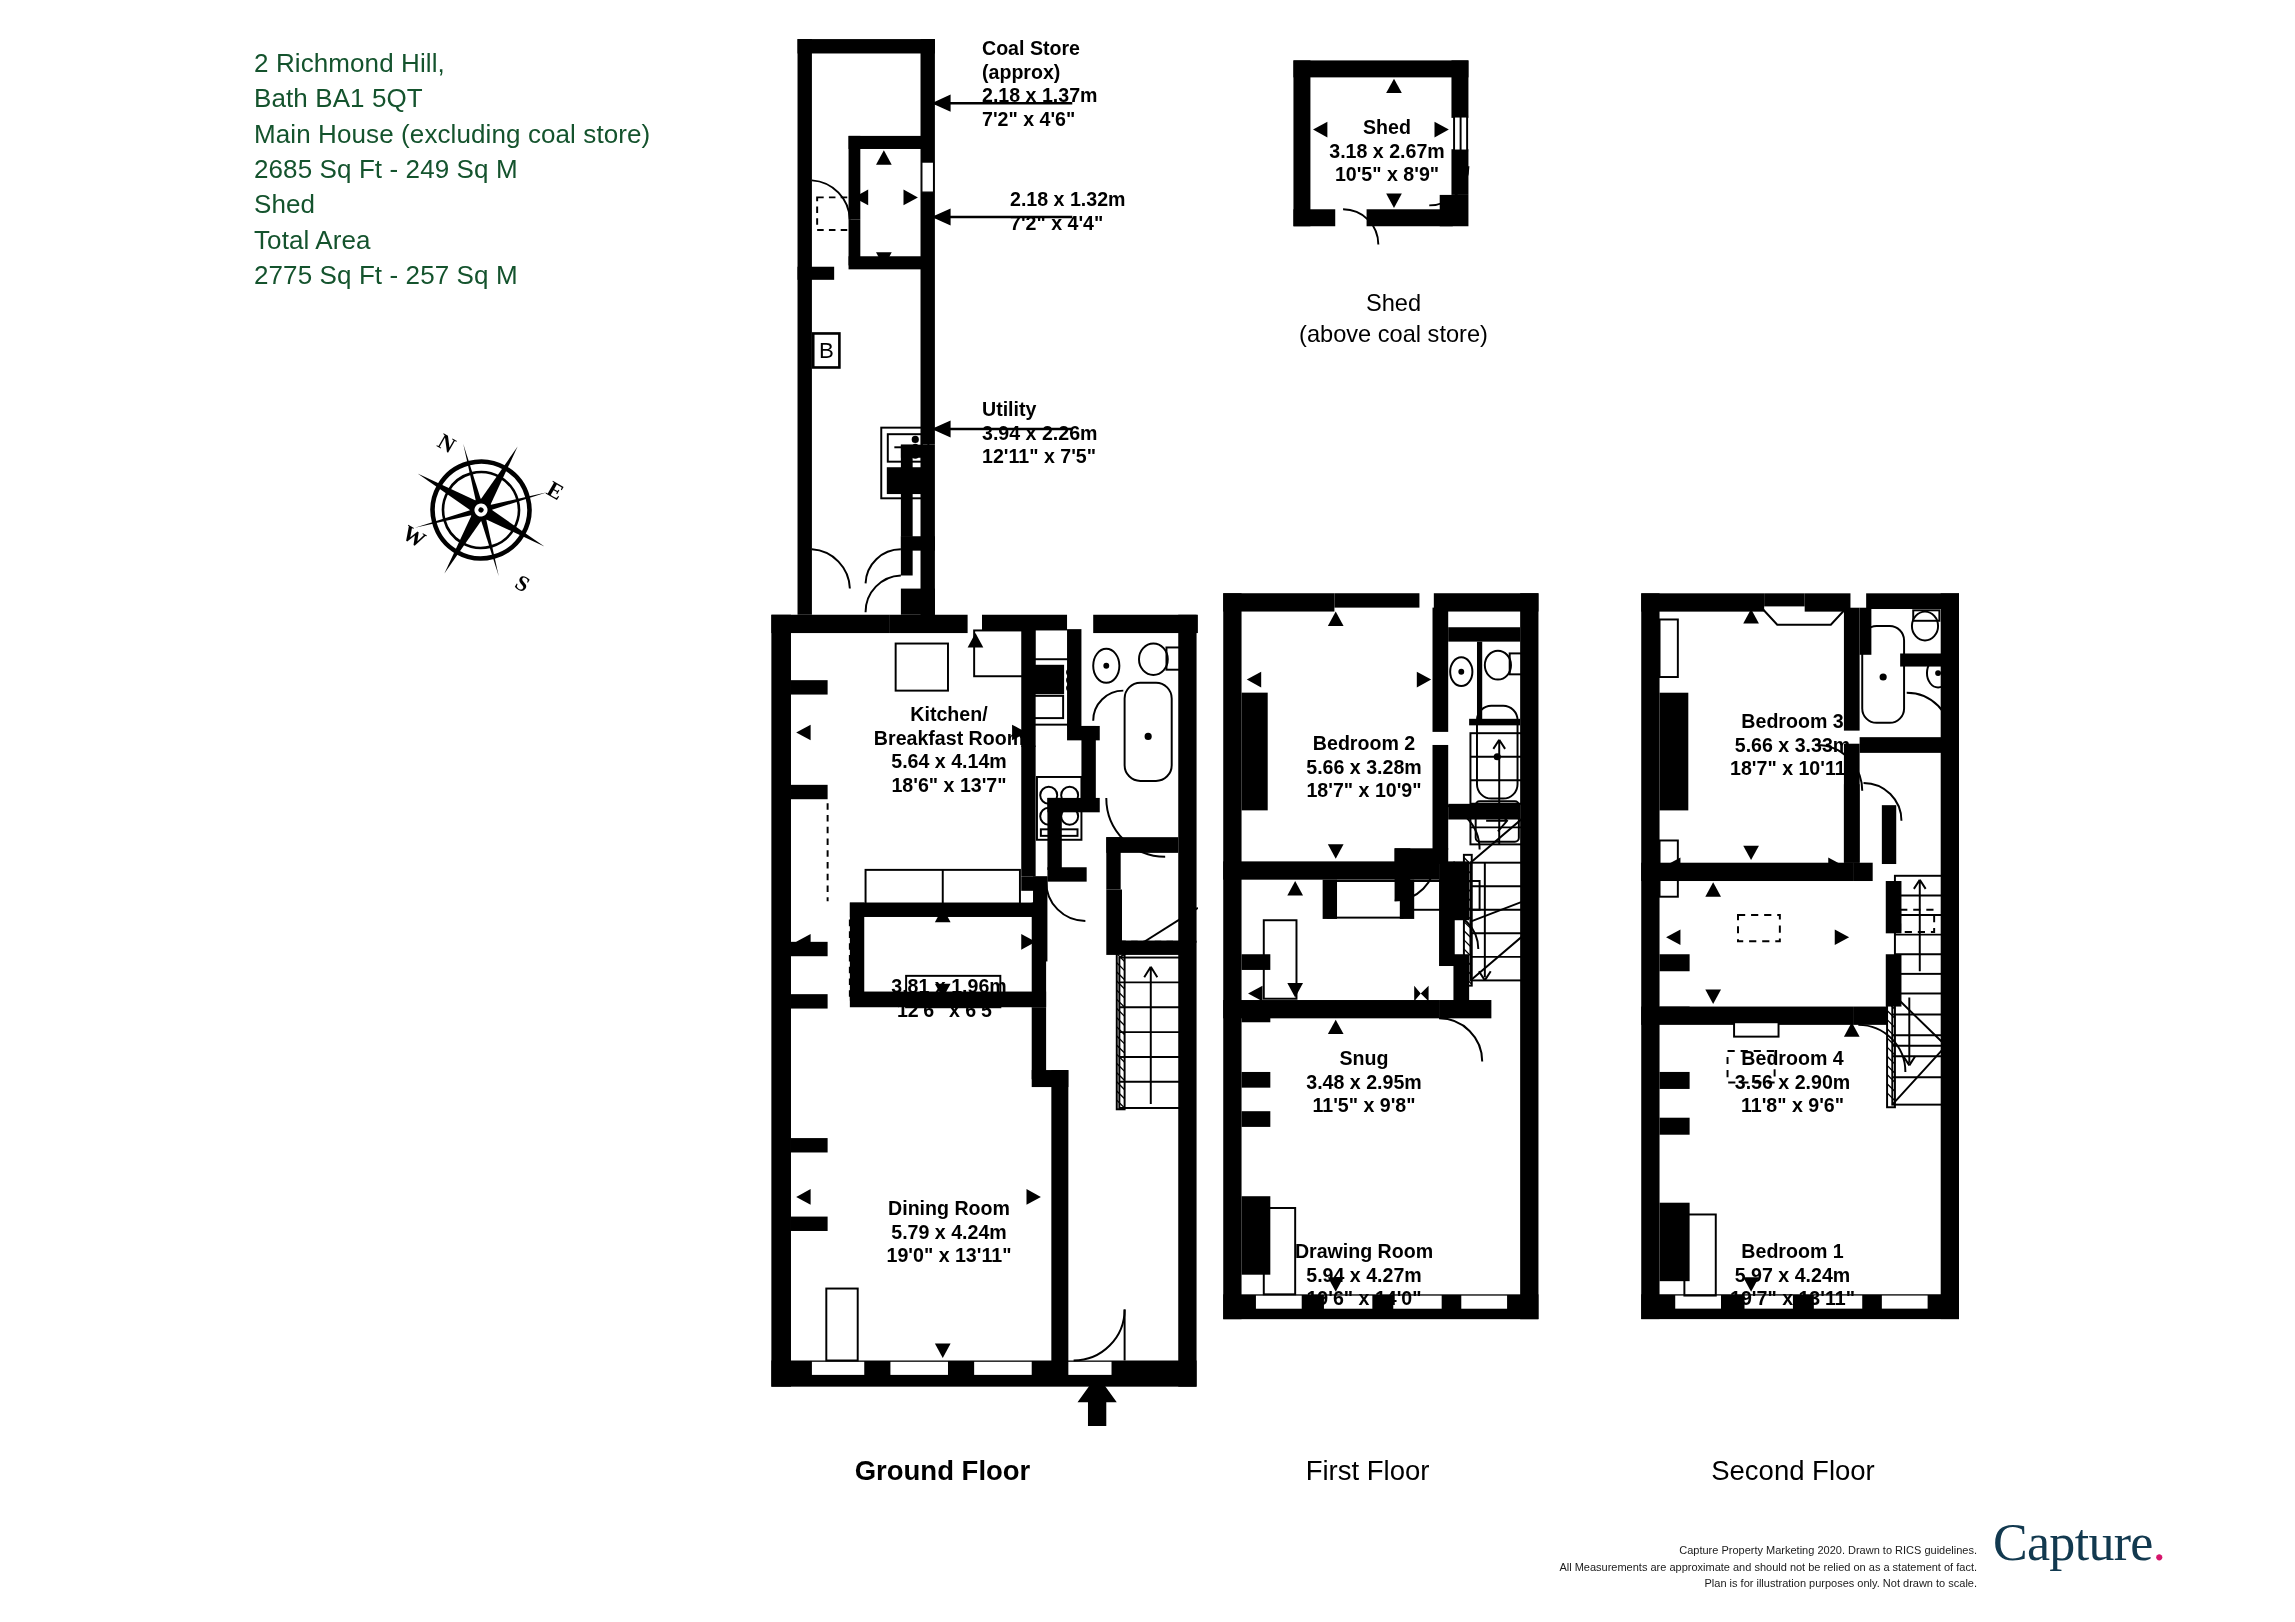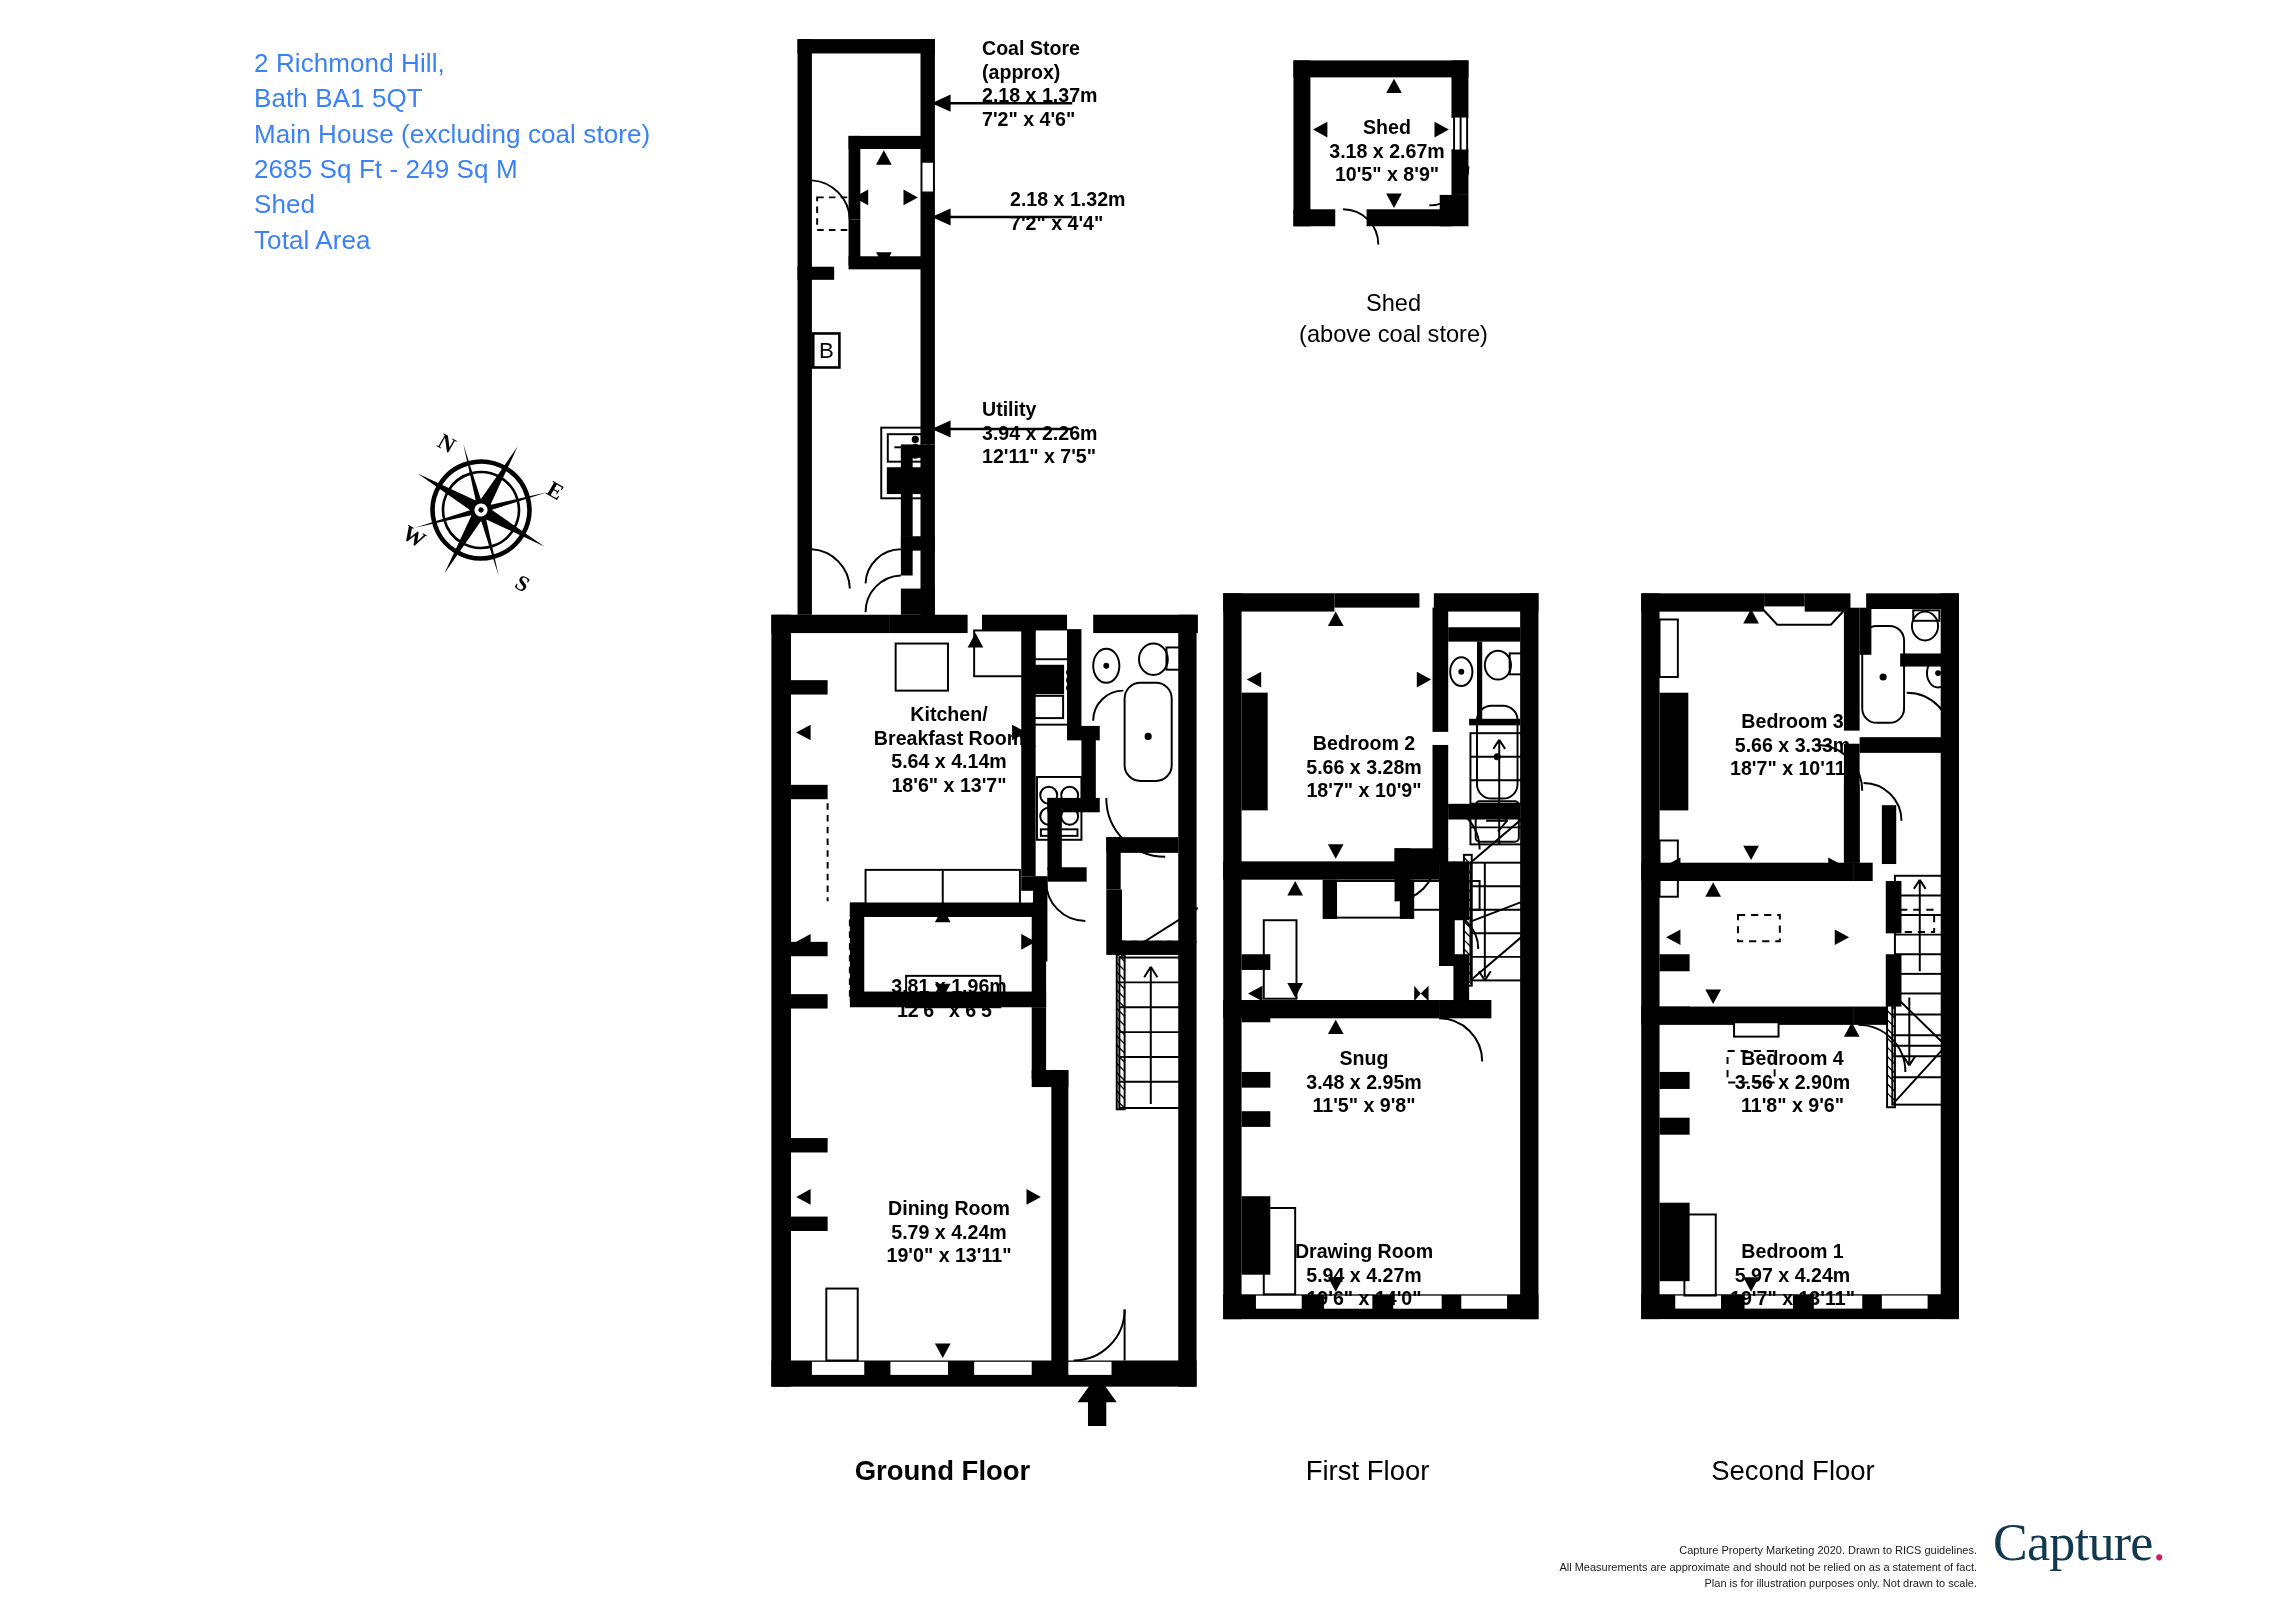--- a/index.html
+++ b/index.html
@@ -20,21 +20,21 @@
   
   #header-block {
     position: absolute;
     left: 254px;
     top: 46px;
     width: 537px;
   }
   #header-block .hline {
     font-size: 26px;
     line-height: 1.36;
-    color: #3b82f6;
+    color: #14532d;
     white-space: nowrap;
     letter-spacing: 0.1px;
   }
 
   
   #compass {
     position: absolute;
     left: 396px;
     top: 425px;
     width: 170px;
@@ -110,20 +110,21 @@
 </head>
 <body>
 
 <div id="header-block">
   <div class="hline">2 Richmond Hill,</div>
   <div class="hline">Bath BA1 5QT</div>
   <div class="hline">Main House (excluding coal store)</div>
   <div class="hline">2685 Sq Ft  -  249 Sq M</div>
   <div class="hline">Shed</div>
   <div class="hline">Total Area</div>
+  <div class="hline">2775 Sq Ft  -  257 Sq M</div>
 </div>
 
 <div id="compass">
   <svg width="170" height="170" viewBox="0 0 260 260">
     <g transform="rotate(30 130 130)">
 
       <circle cx="130" cy="130" r="74" fill="none" stroke="#000" stroke-width="7"></circle>
       <circle cx="130" cy="130" r="58" fill="none" stroke="#000" stroke-width="4"></circle>
 
       <polygon points="130,18 139,122 130,132 121,122" fill="#000"></polygon>

